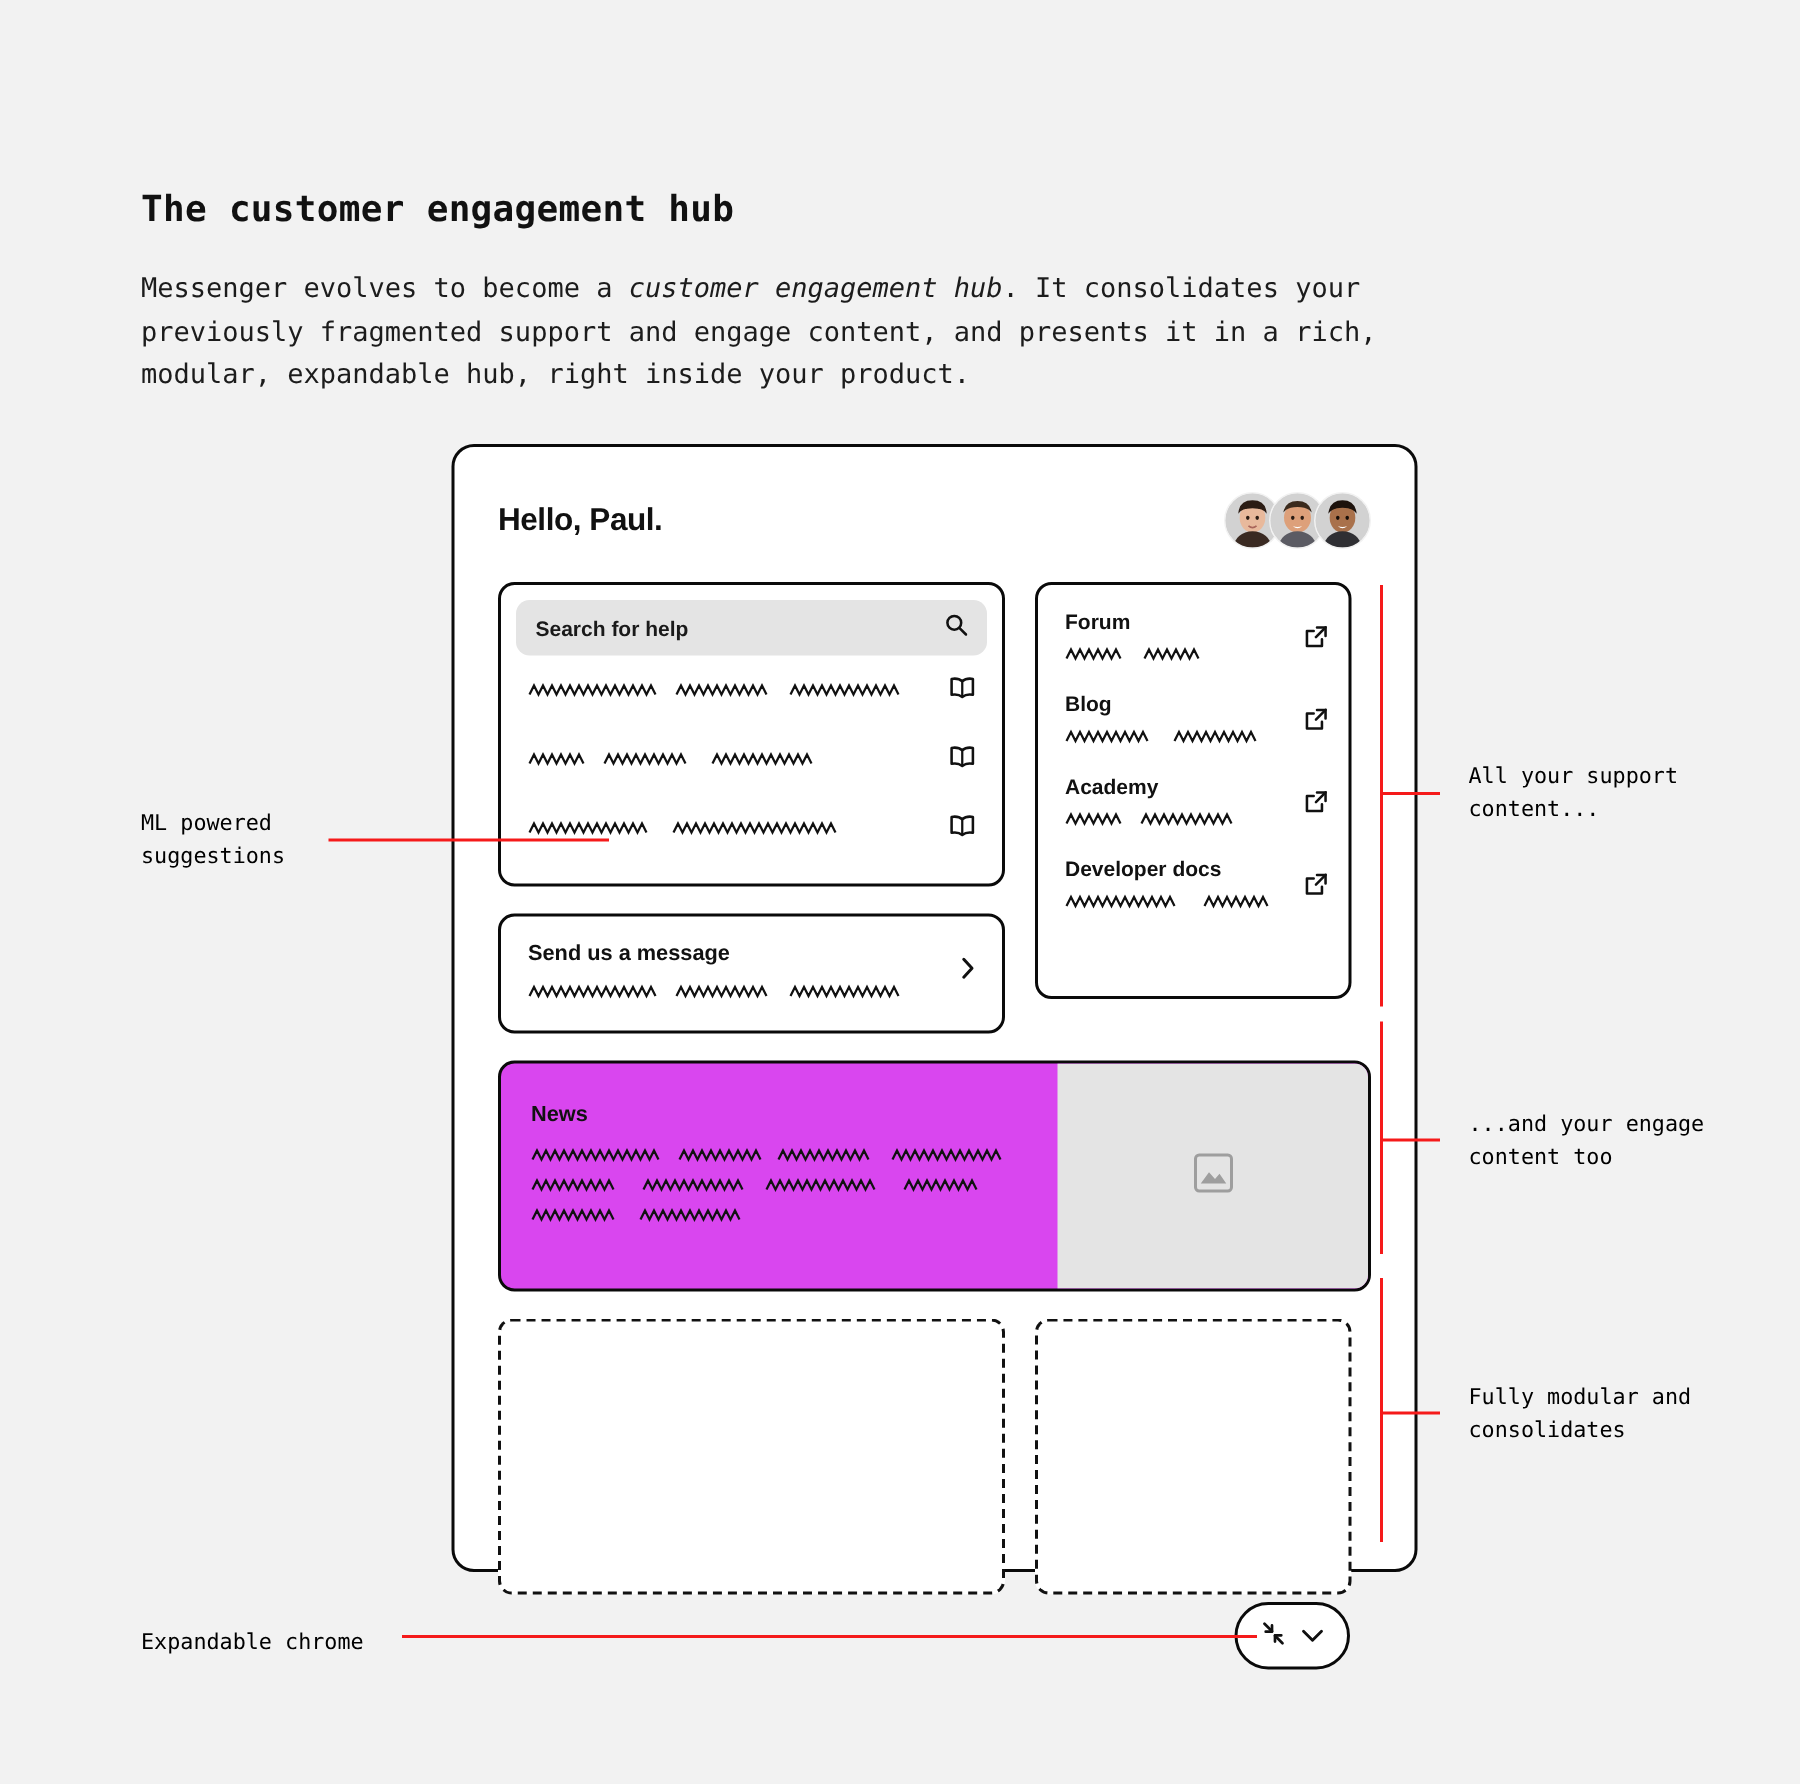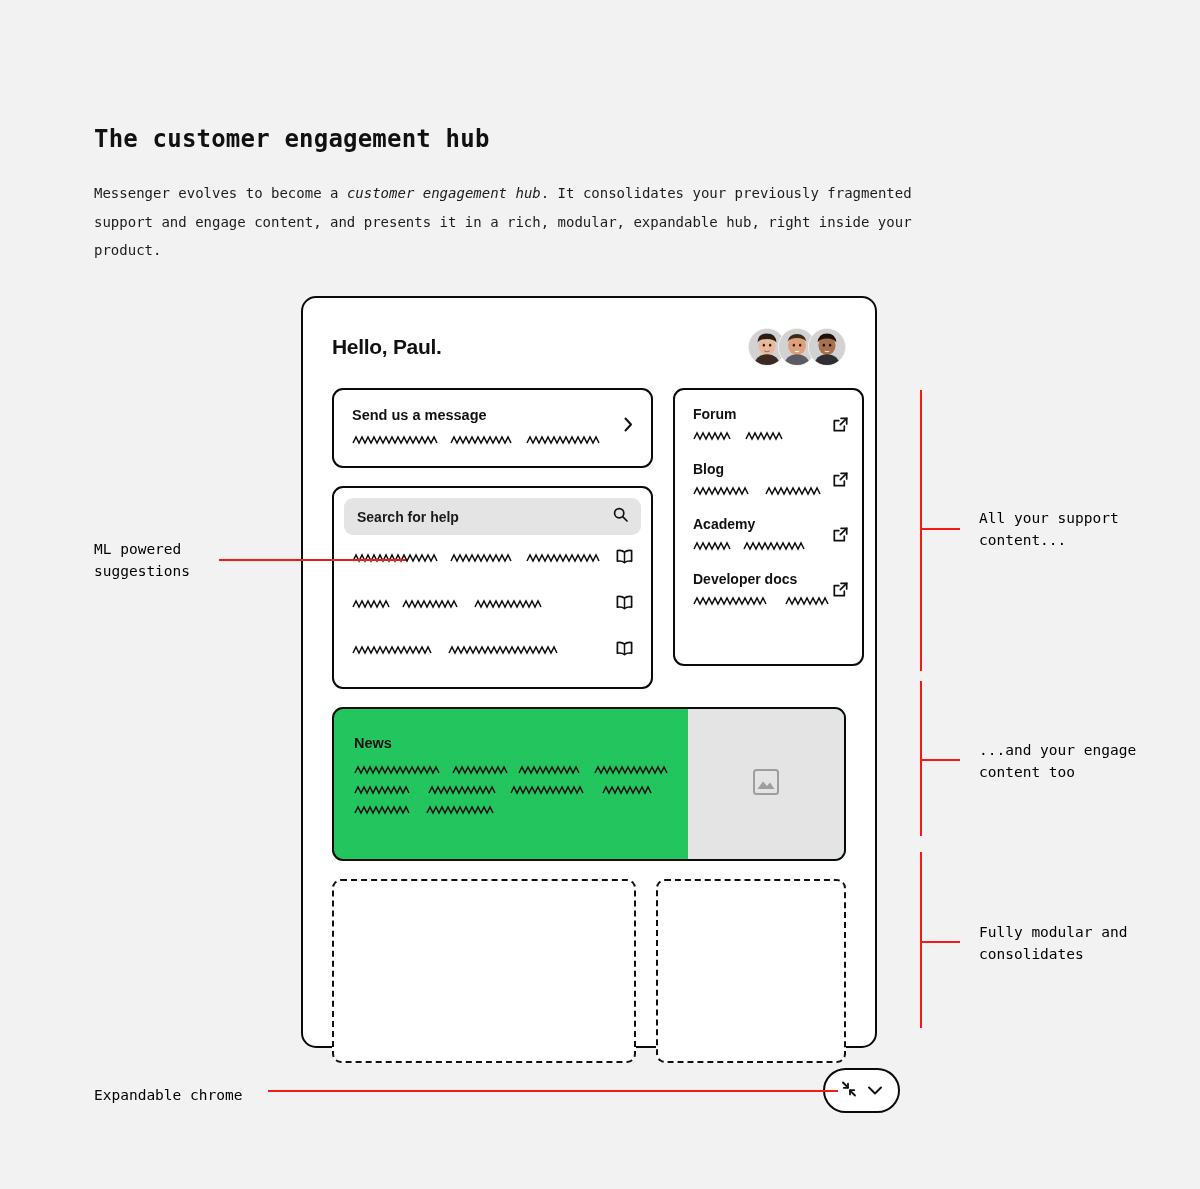--- a/index.html
+++ b/index.html
@@ -17,29 +17,29 @@
 
   
   .intro { position: absolute; left: 94px; top: 104px; width: 830px; margin-top: 21px; }
   .intro-title {
     font-family: "DejaVu Sans Mono", "Liberation Mono", monospace;
     font-size: 24px; font-weight: bold; letter-spacing: 0.2px;
     margin: 0 0 26px 0; color: #111;
   }
   .intro-body {
     font-family: "DejaVu Sans Mono", "Liberation Mono", monospace;
-    font-size: 14px; line-height: 28.5px; margin: 0; color: #1c1c1c;
+    font-size: 18px; line-height: 28.5px; margin: 0; color: #1c1c1c;
     white-space: pre-wrap;
   }
   .intro-body .em { font-style: italic; }
 
   
   .messenger {
     position: absolute; left: 301px; top: 296px;
-    width: 576px; height: 752px;
+    width: 644px; height: 752px;
     background: #ffffff;
     border: 2.2px solid #0a0a0a;
     border-radius: 15px;
     padding: 0 18px;
   }
   .greeting-row {
     display: flex; align-items: center; justify-content: space-between;
     padding: 30px 11px 0 11px;
   }
   .greeting {
@@ -106,21 +106,21 @@
   .link-title {
     font-family: "Liberation Sans", sans-serif;
     font-size: 14px; font-weight: bold; color: #111; margin-bottom: 9px;
   }
   .link-icon { flex: 0 0 auto; padding-top: 11px; }
 
   
   .news-wrap { padding: 18px 11px 0 11px; }
   .news-card {
     border: 2px solid #0a0a0a; border-radius: 11px;
-    display: flex; overflow: hidden; height: 154px; background: #22c55e;
+    display: flex; overflow: hidden; height: 154px; background: #d946ef;
   }
   .news-body { flex: 1; padding: 26px 20px 0 20px; }
   .news-title {
     font-family: "Liberation Sans", sans-serif;
     font-size: 14.5px; font-weight: bold; color: #111; margin-bottom: 14px;
   }
   .news-lines > div { margin-bottom: 9px; }
   .news-media {
     width: 207px; background: #e4e4e4;
     display: flex; align-items: center; justify-content: center;
@@ -206,42 +206,20 @@
             <path d="M16.5 24 Q20 27.5 23.5 24 Q20 25.5 16.5 24Z" fill="#fff"></path>
           </svg>
       </div>
     </div>
   </div>
 
   <div class="grid-top">
 
     <div class="col-left">
 
-      <div class="card send-card">
-        <div class="send-main">
-          <div class="send-title">Send us a message</div>
-          <div class="squig-row">
-            <svg class="squig" width="88" height="11" viewBox="0 0 88 11">
-                <path d="M1 8 l3-6 l3 6 l3-6 l3 6 l3-6 l3 6 l3-6 l3 6 l3-6 l3 6 l3-6 l3 6 l3-6 l3 6 l3-6 l3 6 l3-6 l3 6 l3-6 l3 6 l3-6 l3 6 l3-6 l3 6 l3-6 l3 6 l3-6 l3 6" stroke="#111" stroke-width="1.5" fill="none"></path>
-              </svg>
-            <svg class="squig" width="66" height="11" viewBox="0 0 66 11">
-                <path d="M1 8 l3-6 l3 6 l3-6 l3 6 l3-6 l3 6 l3-6 l3 6 l3-6 l3 6 l3-6 l3 6 l3-6 l3 6 l3-6 l3 6 l3-6 l3 6 l3-6 l3 6" stroke="#111" stroke-width="1.5" fill="none"></path>
-              </svg>
-            <svg class="squig" width="80" height="11" viewBox="0 0 80 11">
-                <path d="M1 8 l3-6 l3 6 l3-6 l3 6 l3-6 l3 6 l3-6 l3 6 l3-6 l3 6 l3-6 l3 6 l3-6 l3 6 l3-6 l3 6 l3-6 l3 6 l3-6 l3 6 l3-6 l3 6 l3-6 l3 6" stroke="#111" stroke-width="1.5" fill="none"></path>
-              </svg>
-          </div>
-        </div>
-        <div class="chev-right">
-          <svg width="9" height="15" viewBox="0 0 9 15">
-              <path d="M1.5 1.5 L7 7.5 L1.5 13.5" stroke="#111" stroke-width="2" fill="none" stroke-linecap="round" stroke-linejoin="round"></path>
-            </svg>
-        </div>
-      </div>
-
       <div class="card search-card">
         <div class="search-bar">
           <div class="search-placeholder">Search for help</div>
           <span>
             <svg width="15" height="15" viewBox="0 0 15 15">
                 <circle cx="6.2" cy="6.2" r="4.6" stroke="#111" stroke-width="1.7" fill="none"></circle>
                 <path d="M9.7 9.7 L14 14" stroke="#111" stroke-width="1.7" stroke-linecap="round"></path>
               </svg>
           </span>
         </div>
@@ -294,20 +272,42 @@
             <svg class="squig" width="112" height="11" viewBox="0 0 112 11">
                 <path d="M1 8 l3-6 l3 6 l3-6 l3 6 l3-6 l3 6 l3-6 l3 6 l3-6 l3 6 l3-6 l3 6 l3-6 l3 6 l3-6 l3 6 l3-6 l3 6 l3-6 l3 6 l3-6 l3 6 l3-6 l3 6 l3-6 l3 6 l3-6 l3 6 l3-6 l3 6 l3-6 l3 6 l3-6 l3 6 l3-6 l3 6" stroke="#111" stroke-width="1.5" fill="none"></path>
               </svg>
           </div>
           <span>
             <svg width="17" height="15" viewBox="0 0 17 15">
                 <path d="M8.5 3.2 C6.5 1.4 3.7 1.2 1.4 1.6 L1.4 12.2 C3.7 11.8 6.5 12 8.5 13.6 C10.5 12 13.3 11.8 15.6 12.2 L15.6 1.6 C13.3 1.2 10.5 1.4 8.5 3.2 Z" stroke="#111" stroke-width="1.7" fill="none" stroke-linejoin="round"></path>
                 <path d="M8.5 3.4 L8.5 13.4" stroke="#111" stroke-width="1.5"></path>
               </svg>
           </span>
+        </div>
+      </div>
+
+      <div class="card send-card">
+        <div class="send-main">
+          <div class="send-title">Send us a message</div>
+          <div class="squig-row">
+            <svg class="squig" width="88" height="11" viewBox="0 0 88 11">
+                <path d="M1 8 l3-6 l3 6 l3-6 l3 6 l3-6 l3 6 l3-6 l3 6 l3-6 l3 6 l3-6 l3 6 l3-6 l3 6 l3-6 l3 6 l3-6 l3 6 l3-6 l3 6 l3-6 l3 6 l3-6 l3 6 l3-6 l3 6 l3-6 l3 6" stroke="#111" stroke-width="1.5" fill="none"></path>
+              </svg>
+            <svg class="squig" width="66" height="11" viewBox="0 0 66 11">
+                <path d="M1 8 l3-6 l3 6 l3-6 l3 6 l3-6 l3 6 l3-6 l3 6 l3-6 l3 6 l3-6 l3 6 l3-6 l3 6 l3-6 l3 6 l3-6 l3 6 l3-6 l3 6" stroke="#111" stroke-width="1.5" fill="none"></path>
+              </svg>
+            <svg class="squig" width="80" height="11" viewBox="0 0 80 11">
+                <path d="M1 8 l3-6 l3 6 l3-6 l3 6 l3-6 l3 6 l3-6 l3 6 l3-6 l3 6 l3-6 l3 6 l3-6 l3 6 l3-6 l3 6 l3-6 l3 6 l3-6 l3 6 l3-6 l3 6 l3-6 l3 6" stroke="#111" stroke-width="1.5" fill="none"></path>
+              </svg>
+          </div>
+        </div>
+        <div class="chev-right">
+          <svg width="9" height="15" viewBox="0 0 9 15">
+              <path d="M1.5 1.5 L7 7.5 L1.5 13.5" stroke="#111" stroke-width="2" fill="none" stroke-linecap="round" stroke-linejoin="round"></path>
+            </svg>
         </div>
       </div>
     </div>
 
     <div class="col-right">
       <div class="card links-card">
 
         <div class="link-item">
           <div class="link-text">
             <div class="link-title">Forum</div>

